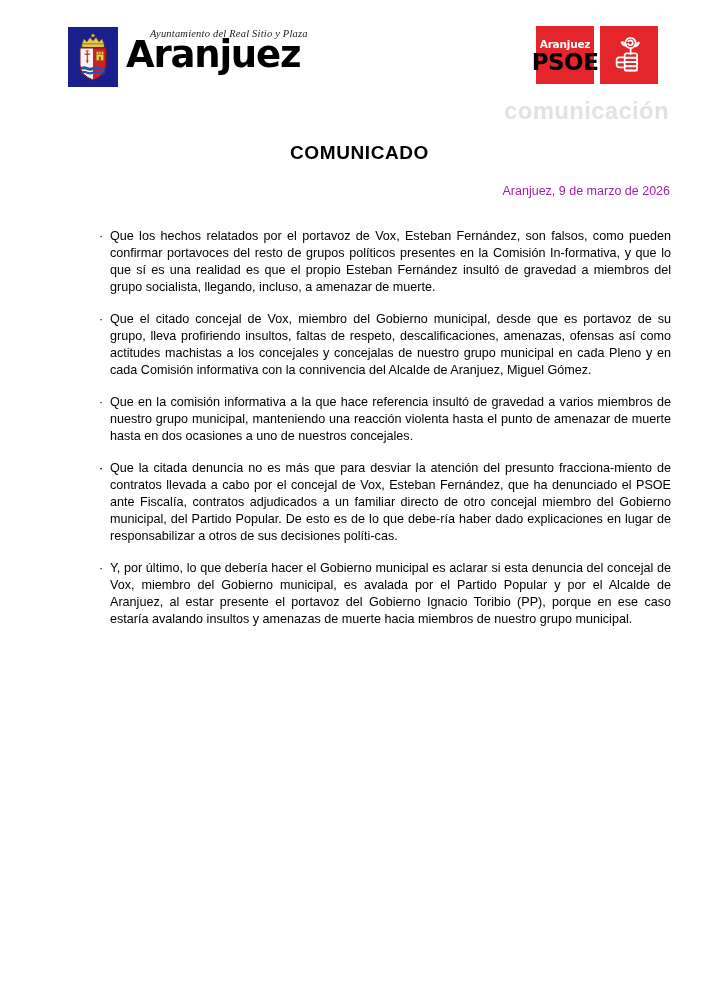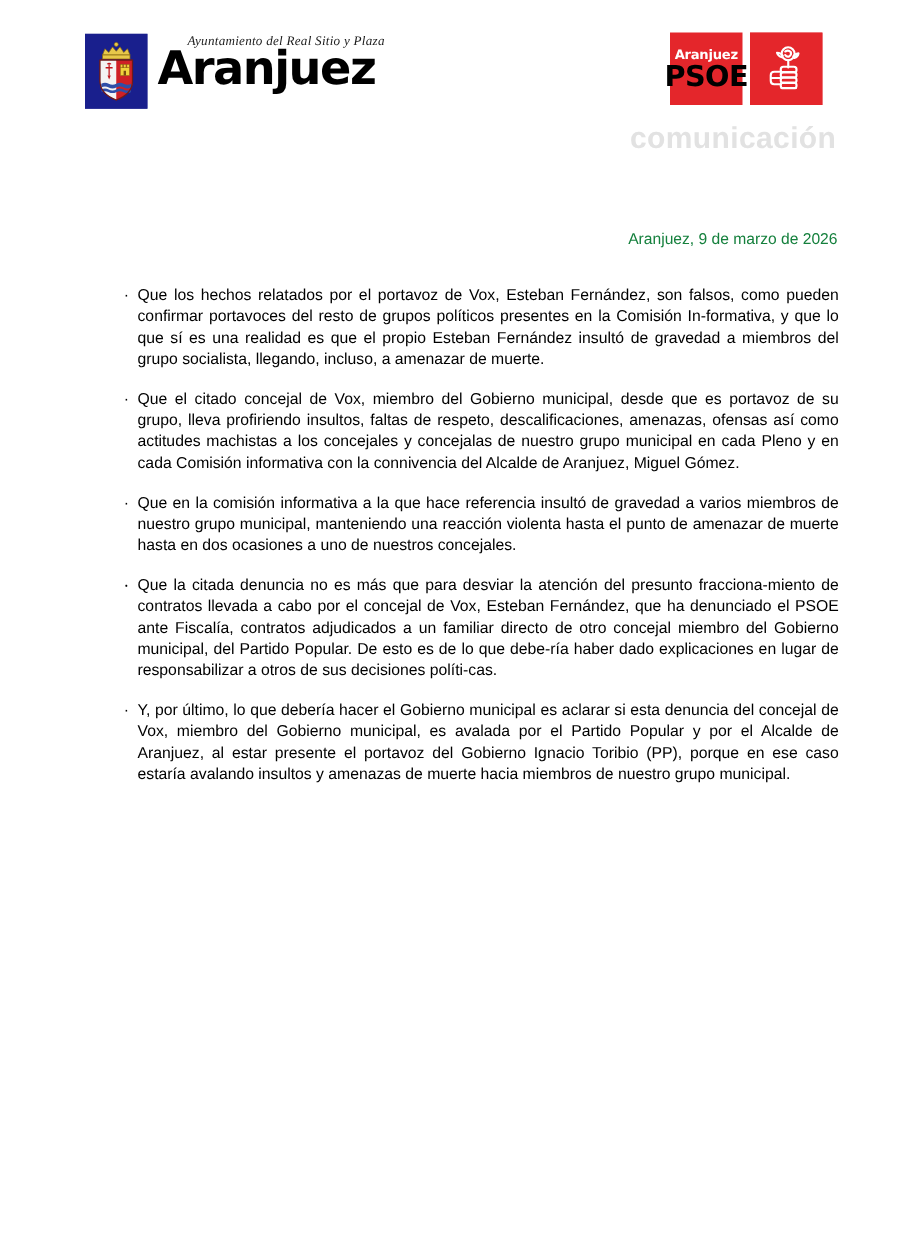--- a/index.html
+++ b/index.html
@@ -136,21 +136,21 @@
     letter-spacing: 0.6px;
     color: #000000;
   }
 
   .doc-date {
     position: absolute;
     right: 49px;
     top: 184px;
     font-family: "Liberation Sans", sans-serif;
     font-size: 12.5px;
-    color: #15803d;
+    color: #a21caf;
     white-space: nowrap;
   }
 
   .body-wrap {
     position: absolute;
     left: 64px;
     top: 211px;
     width: 607px;
   }
 
@@ -286,20 +286,21 @@
 
             <path d="M25.2 44.4 L36.8 44.4"></path>
           </g>
         </svg>
       </div>
     </div>
 
     <div class="comunicacion">comunicación</div>
   </div>
 
+  <div class="doc-title">COMUNICADO</div>
   <div class="doc-date">Aranjuez, 9 de marzo de 2026</div>
 
   <div class="body-wrap">
 
     <ul class="bullets">
       <li class="bullet">
         <span class="dot">·</span>
         <span>Que los hechos relatados por el portavoz de Vox, Esteban Fernández, son falsos, como pueden confirmar portavoces del resto de grupos políticos presentes en la Comisión In-formativa, y que lo que sí es una realidad es que el propio Esteban Fernández insultó de gravedad a miembros del grupo socialista, llegando, incluso, a amenazar de muerte.</span>
       </li>
       <li class="bullet">

